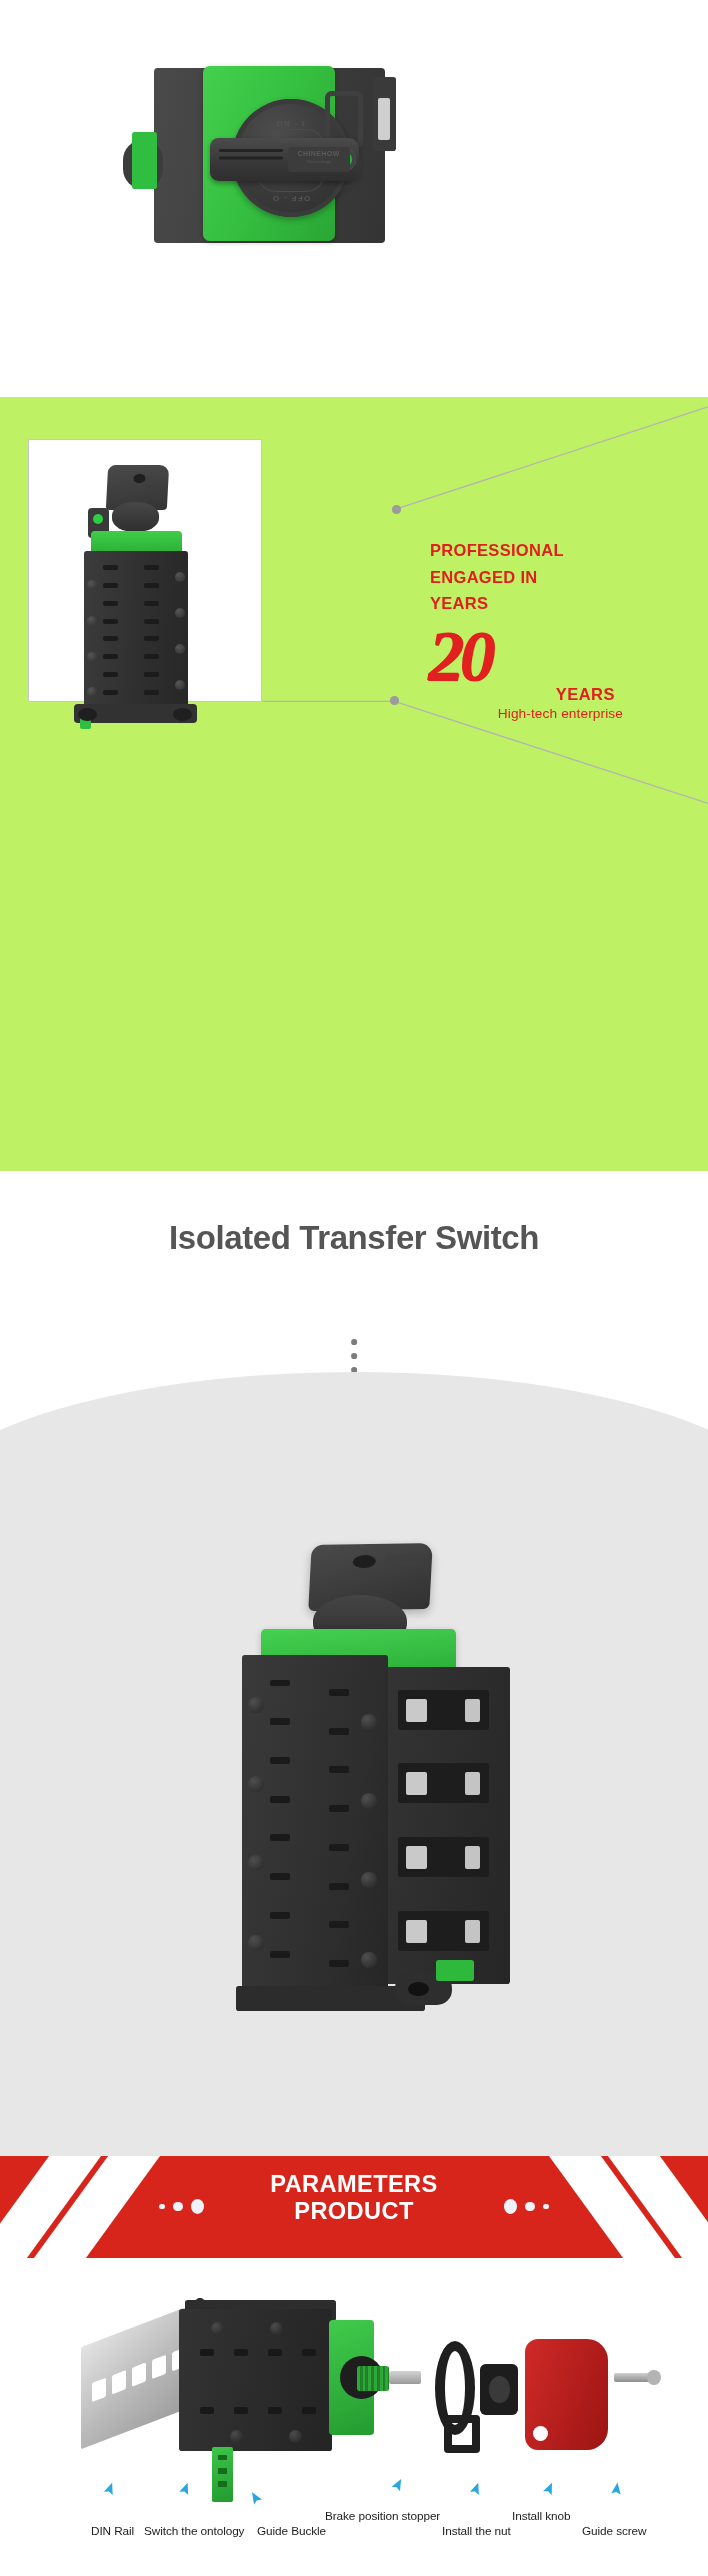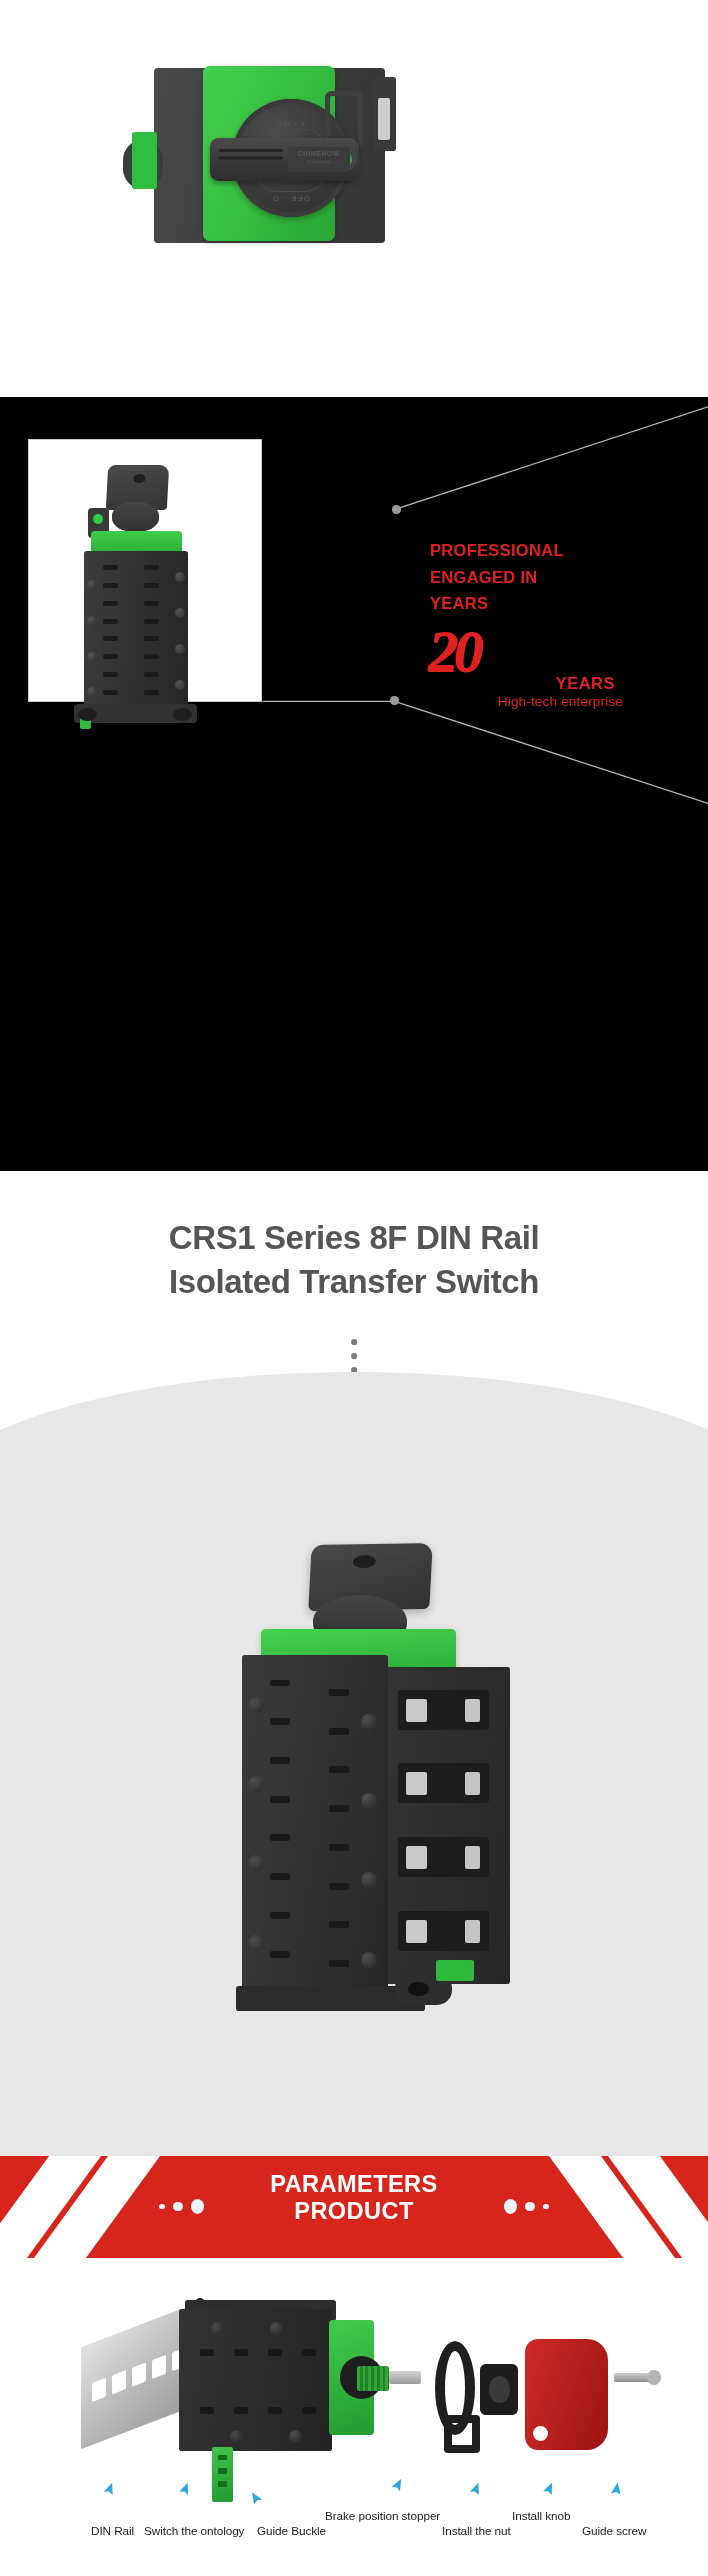--- a/index.html
+++ b/index.html
@@ -96,21 +96,21 @@
   .hw-rightstack::after{
     content:""; position:absolute; left:4.7px; top:21px;
     width:12.3px; height:42px; background:#cfcfcf; border-radius:1.9px;
   }
   .hw-rightgreen{
     position:absolute; left:370px; top:99px; width:28px; height:59px;
     background:#2eb83c; border-radius:2.8px; z-index:-1;
   }
 
   
-  #sec-badge { top:397px; height:775px; background:#000000; }
+  #sec-badge { top:397px; height:775px; background:#bef264; }
   .frame-box{
     position:absolute; left:28px; top:42px; width:234px; height:263px;
     border:0.9px solid #c9c9c9; background:#fff;
   }
   .sv-wrap{ position:absolute; left:0; top:0; width:100%; height:100%; }
   .sv-knobtop{
     position:absolute; left:78px; top:24.6px; width:61px; height:45px;
     background:linear-gradient(170deg,#4a4a4a,#343434);
     border-radius:7.6px 9.4px 3.8px 3.8px;
     transform:skewX(-3deg);
@@ -167,21 +167,21 @@
   .ldot{ position:absolute; width:8.5px; height:8.5px; border-radius:50%; background:#9b9b9b; }
 
   .badge{
     position:absolute; left:430px; top:140px; width:255px; text-align:left;
   }
   .badge-top{
     color:#e02020; font-size:16.5px; font-weight:bold;
     line-height:1.62; letter-spacing:0.3px;
   }
   .badge-20{
-    color:#e0211f; font-size:60px; font-weight:bold; line-height:.94;
+    color:#e0211f; font-size:72px; font-weight:bold; line-height:.94;
     font-family:"Liberation Serif", serif;
     font-style:italic; letter-spacing:-4.7px; margin:5.7px 0 0 -1.9px;
     text-shadow:0.9px 0.9px 0 #e0211f;
   }
   .badge-years{
     color:#e02020; font-size:16.5px; font-weight:bold;
     text-align:right; width:185px; margin-top:-5.7px; letter-spacing:0.5px;
   }
   .badge-sub{
     color:#e02020; font-size:13.7px; width:193px; text-align:right;
@@ -479,21 +479,20 @@
       <div>YEARS</div>
     </div>
     <div class="badge-20">20</div>
     <div class="badge-years">YEARS</div>
     <div class="badge-sub">High-tech enterprise</div>
   </div>
 </div>
 
 <div class="sec" id="sec-title">
   <div class="prod-title">
-    <div>CRS1 Series 8F DIN Rail</div>
     <div>Isolated Transfer Switch</div>
   </div>
   <div class="dots-v">
     <i></i>
     <i></i>
     <i></i>
   </div>
 </div>
 
 <div class="sec" id="sec-gray">

